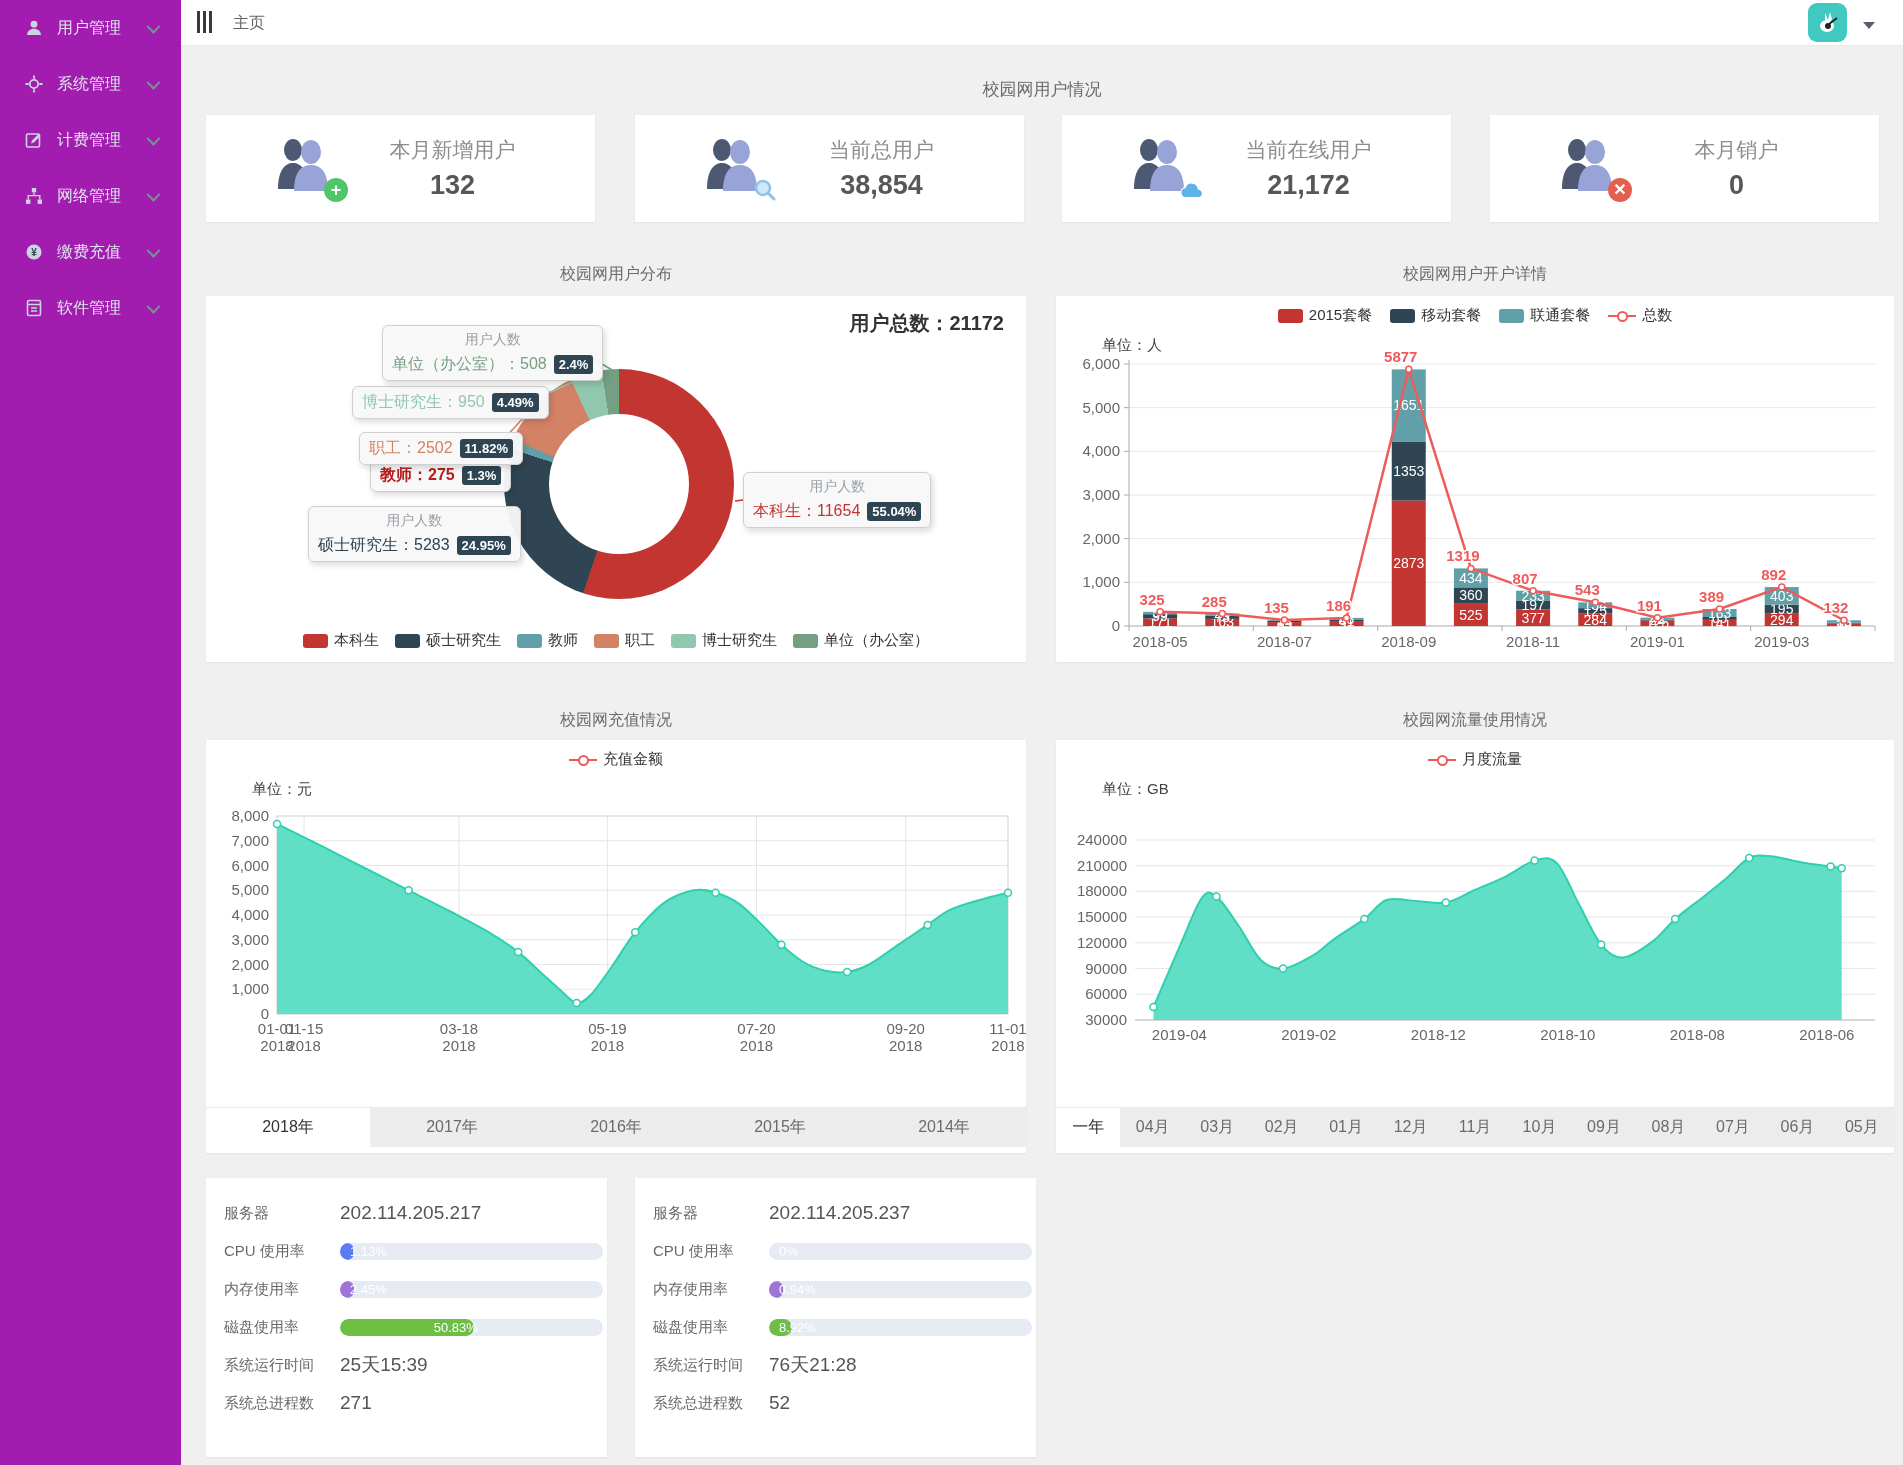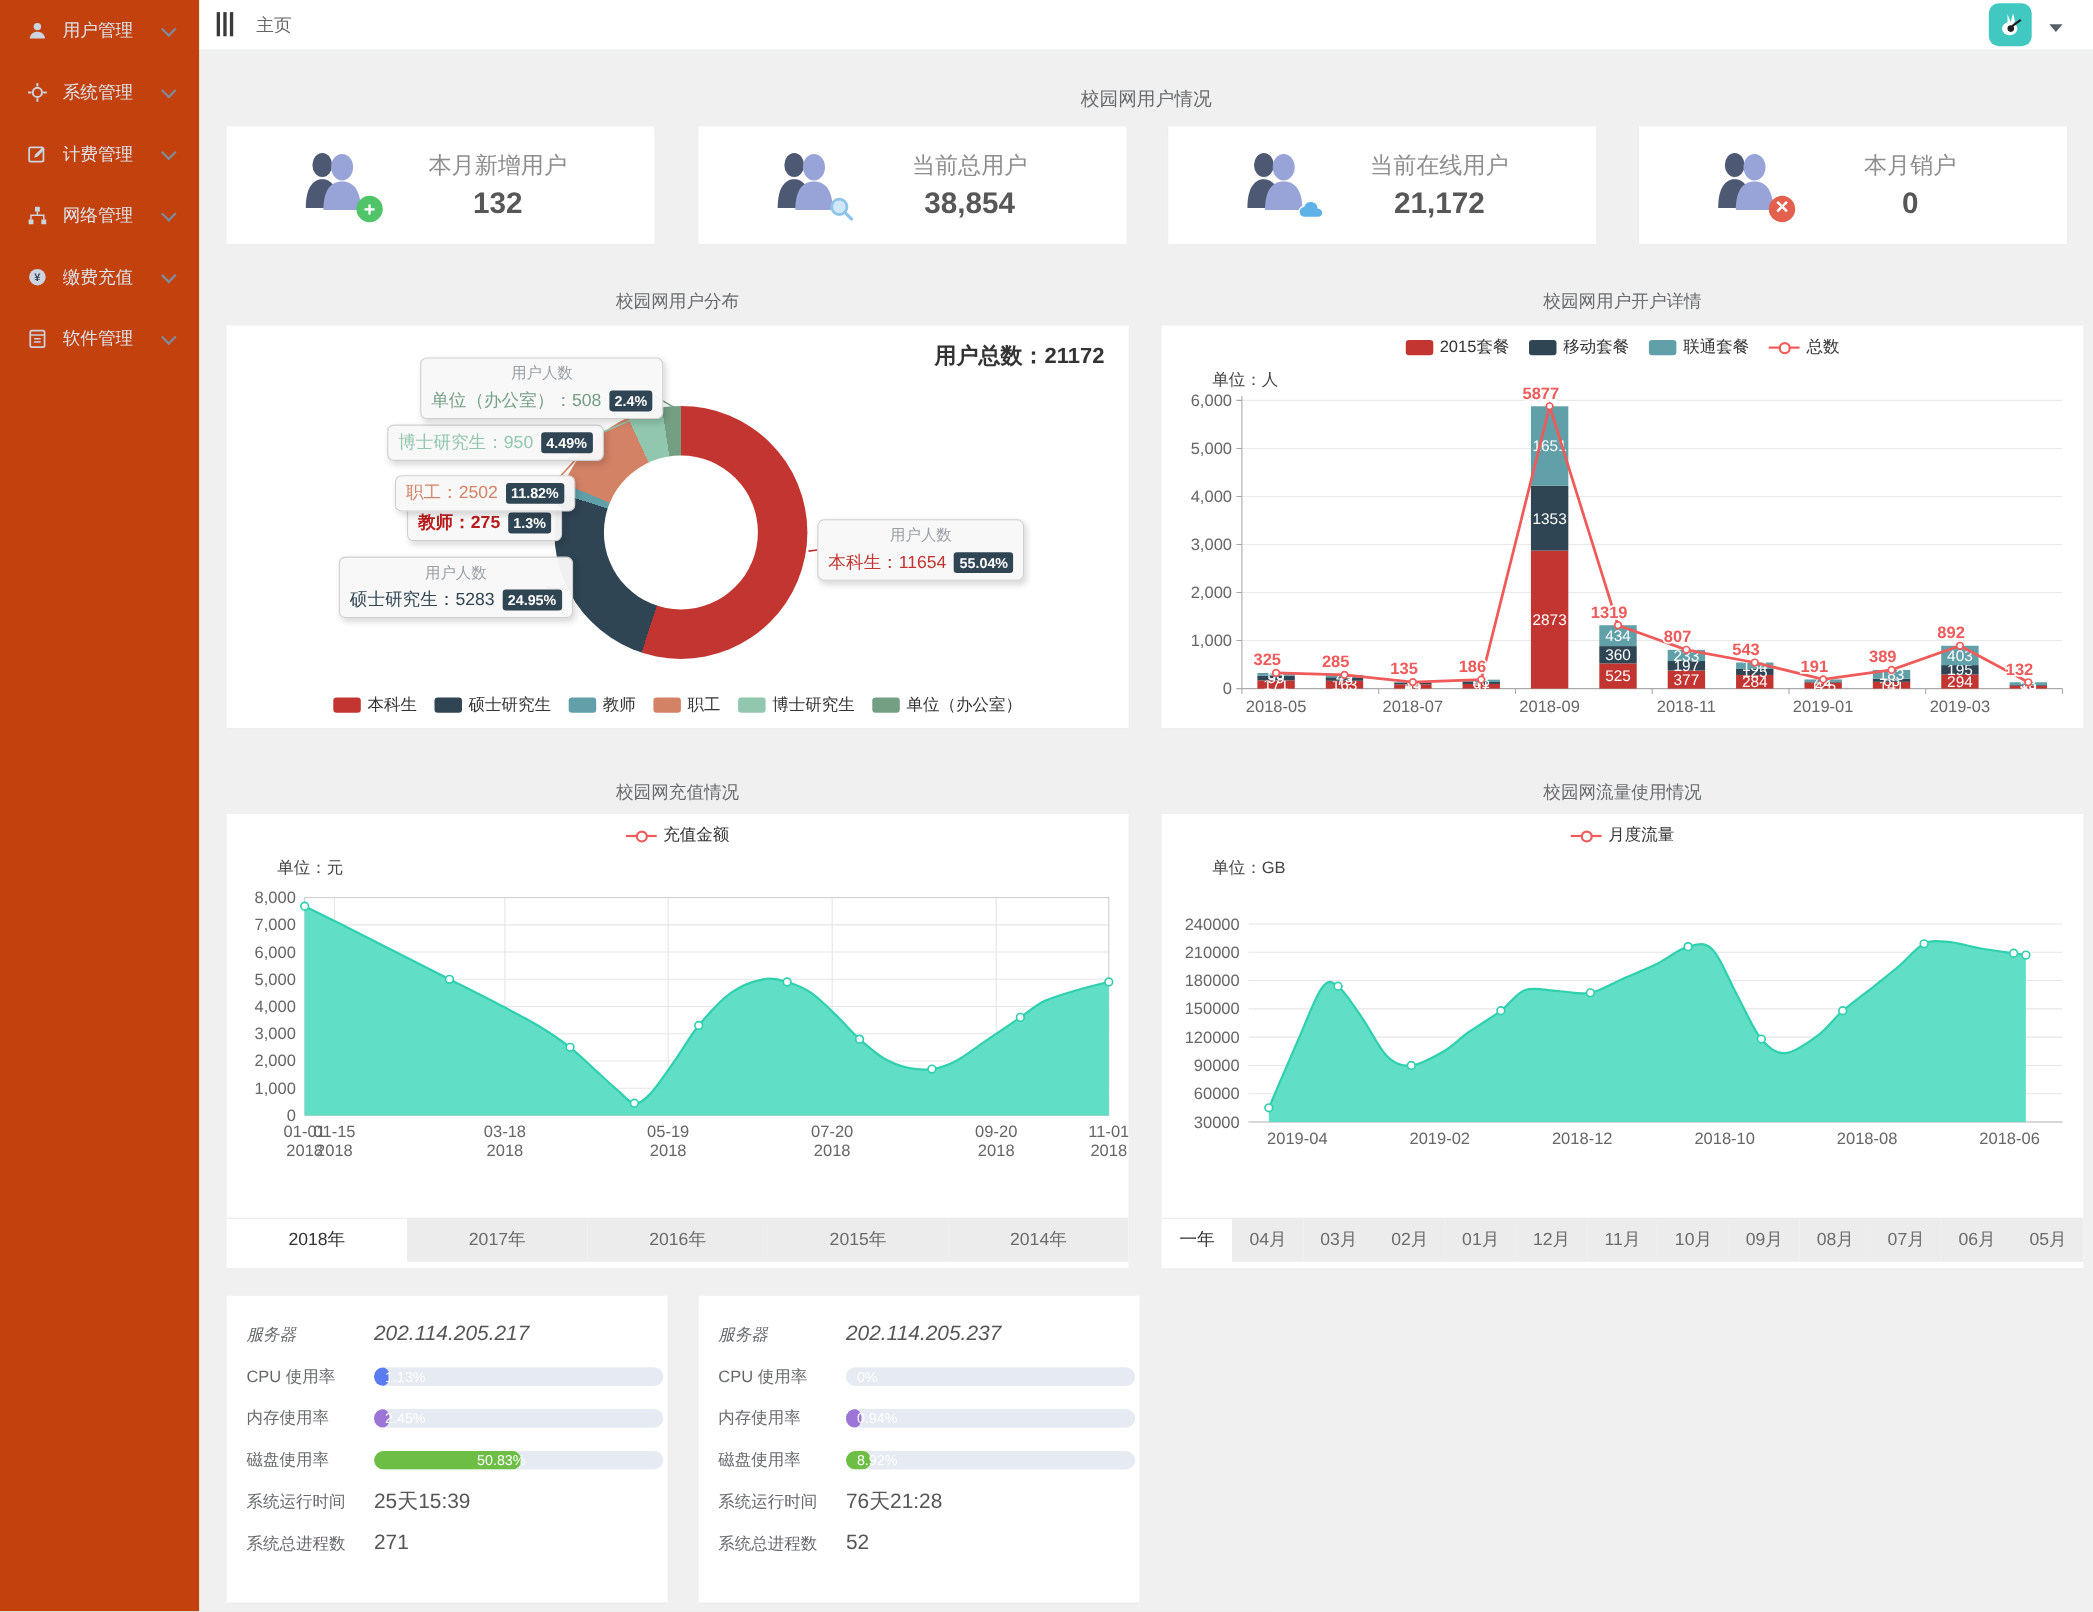--- a/index.html
+++ b/index.html
@@ -1,19 +1,19 @@
 <!DOCTYPE html>
 <html><head>
 <meta charset="utf-8">
 <style>
   html,body{margin:0;padding:0;background:#e9e9e9;font-family:"Liberation Sans",sans-serif;}
   .page{position:relative;width:1903px;height:1465px;background:#f0f0f0;overflow:hidden;}
 
   
-  .sidebar{position:absolute;left:0;top:0;width:181px;height:1465px;background:#c2410c;z-index:20;}
+  .sidebar{position:absolute;left:0;top:0;width:181px;height:1465px;background:#a21caf;z-index:20;}
   .nav-item{display:flex;align-items:center;height:56px;padding-left:24px;cursor:pointer;}
   .nav-ic{width:20px;height:20px;display:flex;align-items:center;justify-content:center;}
   .nav-label{margin-left:13px;font-size:16px;color:#dfe5ec;}
   .nav-caret{margin-left:auto;margin-right:24px;width:8px;height:8px;border-right:2px solid #7e8c9d;border-right:2px solid #7e8c9d;border-bottom:2px solid #7e8c9d;transform:rotate(45deg) translateY(-2px);}
 
   
   .topbar{position:absolute;left:181px;top:0;width:1722px;height:45px;background:#fff;border-bottom:1px solid #e7eaec;z-index:10;}
   .collapse-ic{position:absolute;left:16px;top:11px;display:flex;gap:3px;cursor:pointer;}
   .collapse-ic i{display:block;width:3px;height:22px;background:#3a3a3a;}
   .crumb{position:absolute;left:52px;top:13px;font-size:16px;color:#666;cursor:pointer;}
@@ -80,21 +80,21 @@
   .chart-legend{position:absolute;left:0;right:0;top:10px;display:flex;justify-content:center;gap:18px;align-items:center;z-index:2;}
   .chart-svg{position:absolute;left:0;top:0;}
 
   
   .tabs{position:absolute;left:0;right:0;bottom:6px;height:39px;display:flex;border-top:1px solid #e8e8e8;}
   .tab{flex:1;display:flex;align-items:center;justify-content:center;font-size:16px;color:#6b6b6b;background:#ececec;cursor:pointer;}
   .tab.active{background:#fff;color:#333;}
 
   
   .srow{display:flex;align-items:center;margin:0 0 0 18px;height:38px;}
-  .srow:first-child{margin-top:16px;font-style:italic;}
+  .srow:first-child{margin-top:16px;}
   .slab{width:116px;font-size:15px;color:#676a6c;flex:none;}
   .sval{font-size:19px;color:#555;}
   .ptrack{position:relative;width:263px;height:17px;border-radius:9px;background:#e6eaf2;overflow:hidden;}
   .pfill{position:absolute;left:0;top:0;height:17px;border-radius:9px;}
   .plabel{position:absolute;top:1px;font-size:13px;color:#fff;white-space:nowrap;}
 </style>
 </head>
 <body>
 
 <div class="page">

